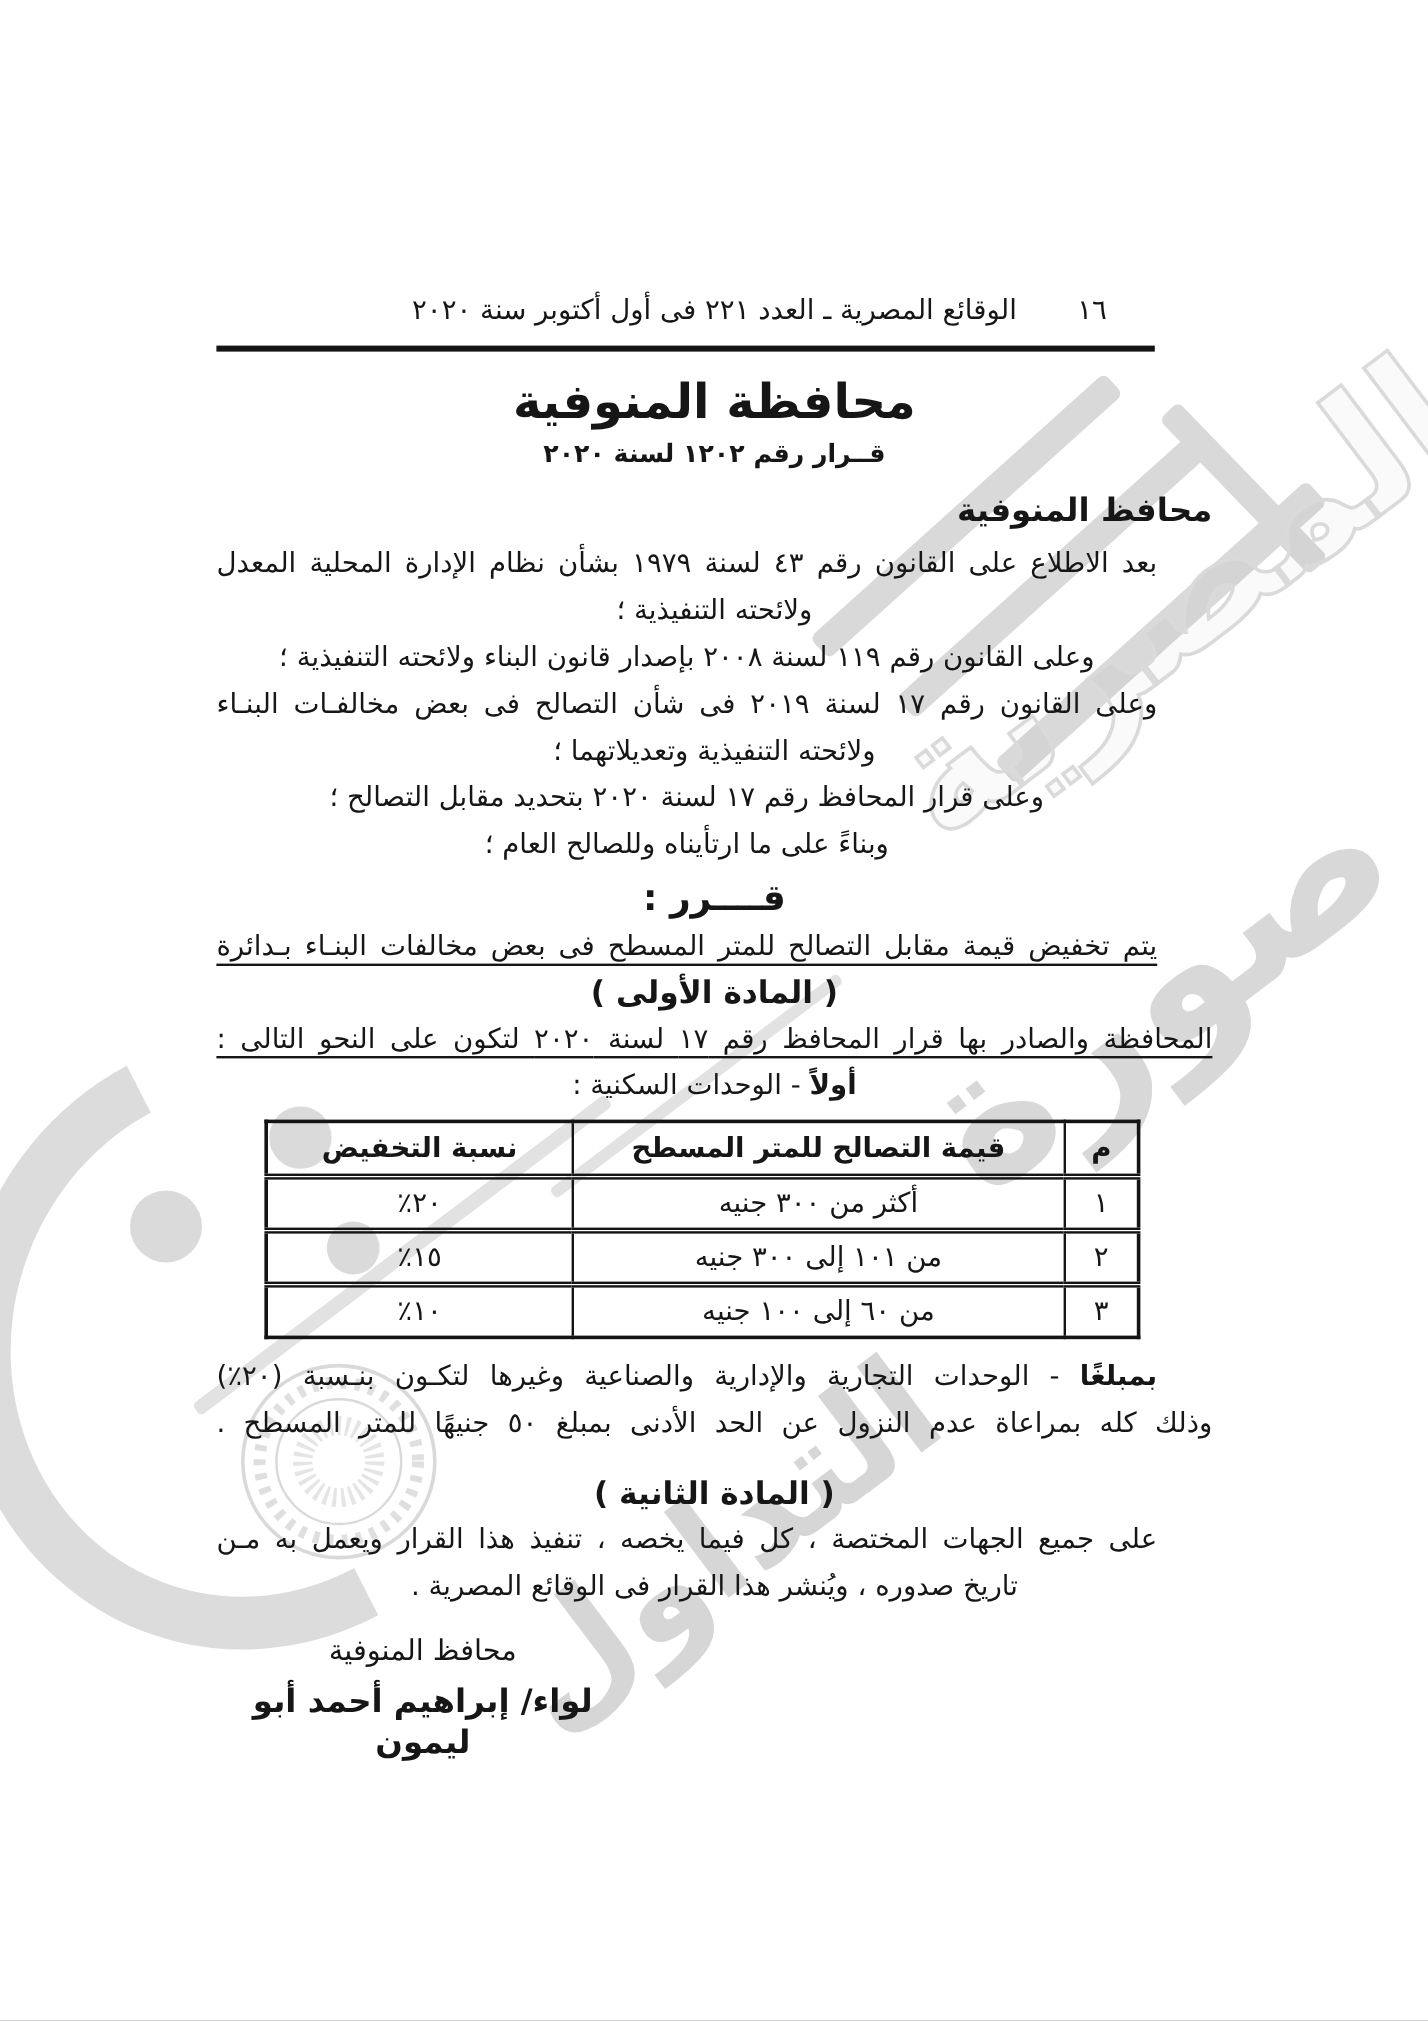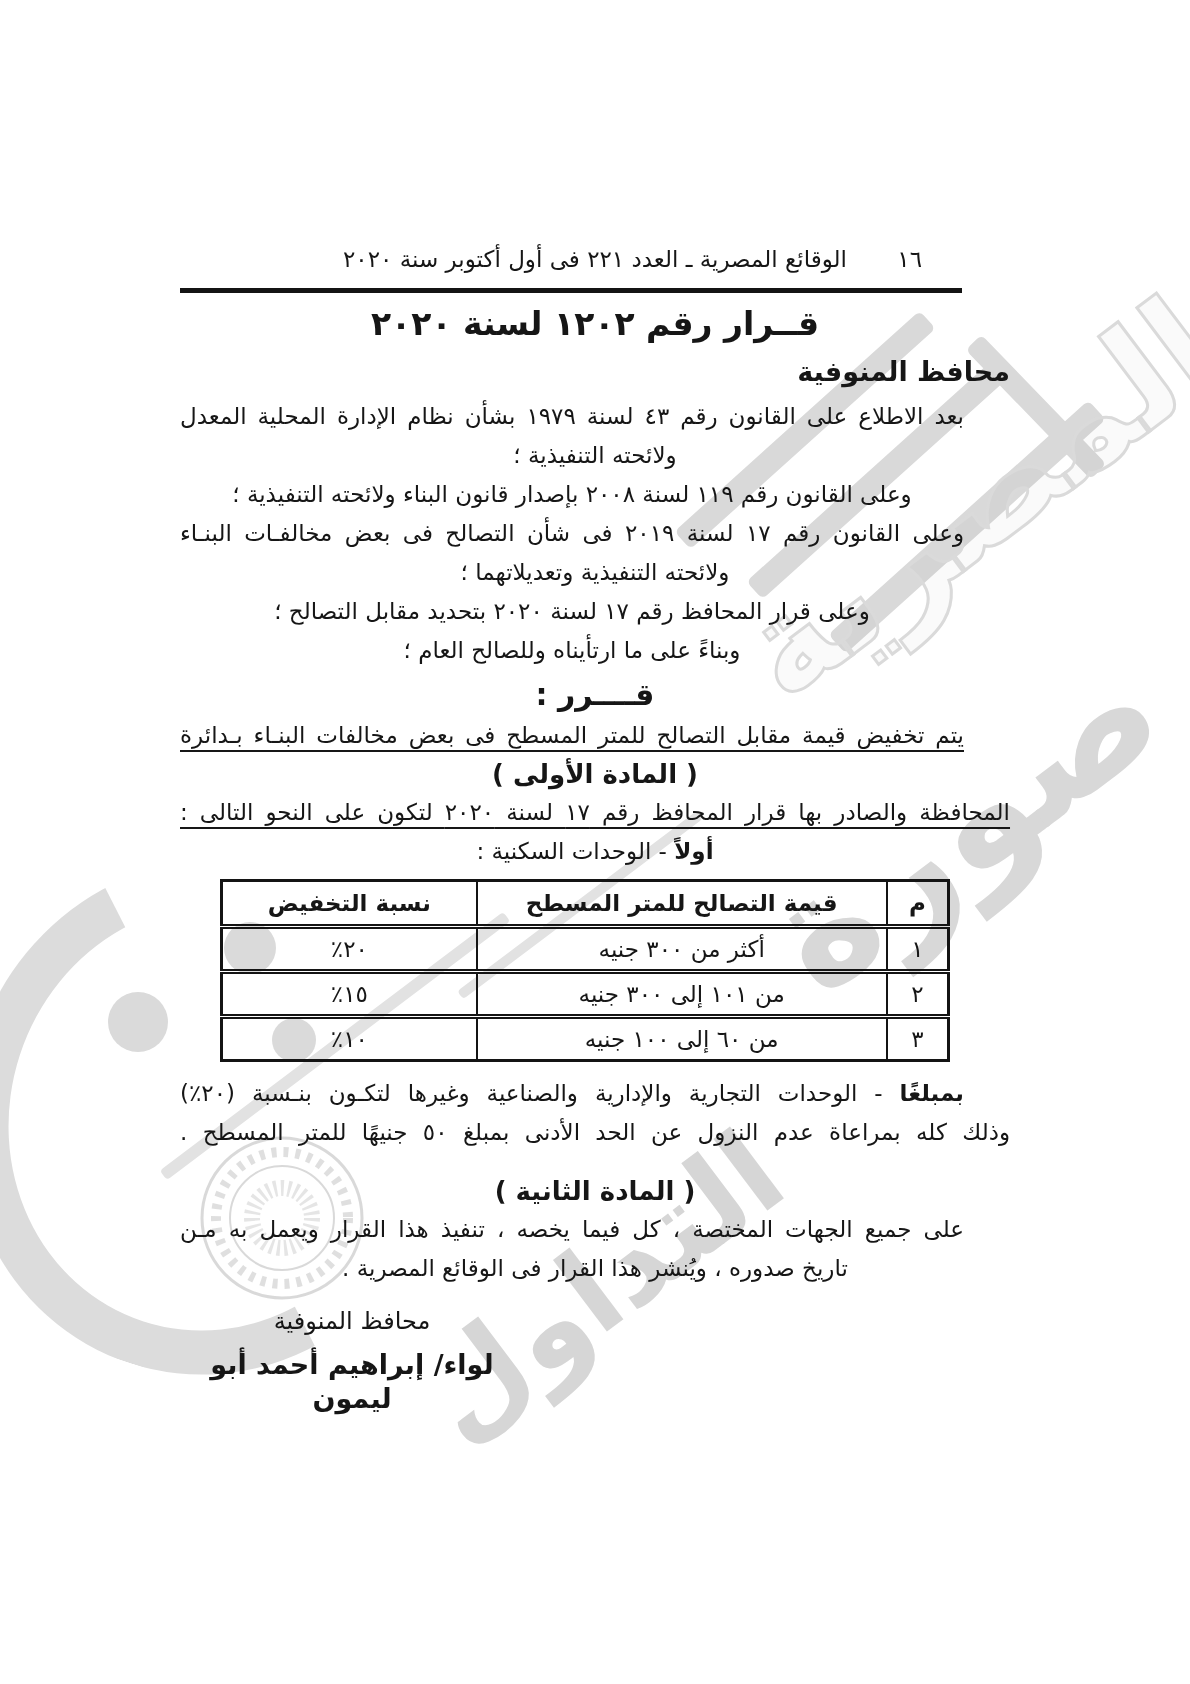--- a/index.html
+++ b/index.html
@@ -22,21 +22,21 @@
 
   
   .content{position:absolute;left:180px;right:180px;top:0;z-index:1;}
 
   .gz-header{position:relative;margin-top:246px;height:32px;font-size:23px;text-align:center;}
   .gz-title{display:inline-block;}
   .gz-num{position:absolute;right:88px;top:0;font-size:23px;}
   .rule{margin:10px 48px 0 0;border-top:5px solid #141414;}
 
   .t1{margin-top:18px;text-align:center;font-size:40px;font-weight:bold;line-height:48px;}
-  .t2{margin-top:12px;text-align:center;font-size:33px;font-weight:bold;line-height:38px;}
+  .t2{margin-top:0;text-align:center;font-size:21px;font-weight:bold;line-height:38px;}
   .issuer{margin-top:12px;font-size:27px;font-weight:bold;text-align:right;line-height:34px;}
 
   .bl{font-size:23px;line-height:39px;text-align:center;}
   .first{margin-top:8px;}
   .ind{padding-right:46px;}
   .just{text-align:justify;text-align-last:justify;}
   .ul{text-decoration:underline;text-decoration-thickness:2px;text-underline-offset:7px;}
   .cb{text-align:center;font-weight:bold;}
   .qarrar{font-size:30px;line-height:42px;margin-top:4px;}
   .mada{font-size:26px;line-height:38px;}
@@ -85,20 +85,21 @@
   </div>
 
   <div class="content">
 
     <div class="gz-header">
       <span class="gz-num">١٦</span>
       <span class="gz-title">الوقائع المصرية ـ العدد ٢٢١ فى أول أكتوبر سنة ٢٠٢٠</span>
     </div>
     <div class="rule"></div>
 
+    <div class="t1">محافظة المنوفية</div>
     <div class="t2">قــرار رقم ١٢٠٢ لسنة ٢٠٢٠</div>
 
     <div class="issuer">محافظ المنوفية</div>
 
     <div class="bl first ind just">بعد الاطلاع على القانون رقم ٤٣ لسنة ١٩٧٩ بشأن نظام الإدارة المحلية المعدل</div>
     <div class="bl">ولائحته التنفيذية ؛</div>
     <div class="bl ind">وعلى القانون رقم ١١٩ لسنة ٢٠٠٨ بإصدار قانون البناء ولائحته التنفيذية ؛</div>
     <div class="bl ind just">وعلى القانون رقم ١٧ لسنة ٢٠١٩ فى شأن التصالح فى بعض مخالفـات البنـاء</div>
     <div class="bl">ولائحته التنفيذية وتعديلاتهما ؛</div>
     <div class="bl ind">وعلى قرار المحافظ رقم ١٧ لسنة ٢٠٢٠ بتحديد مقابل التصالح ؛</div>

